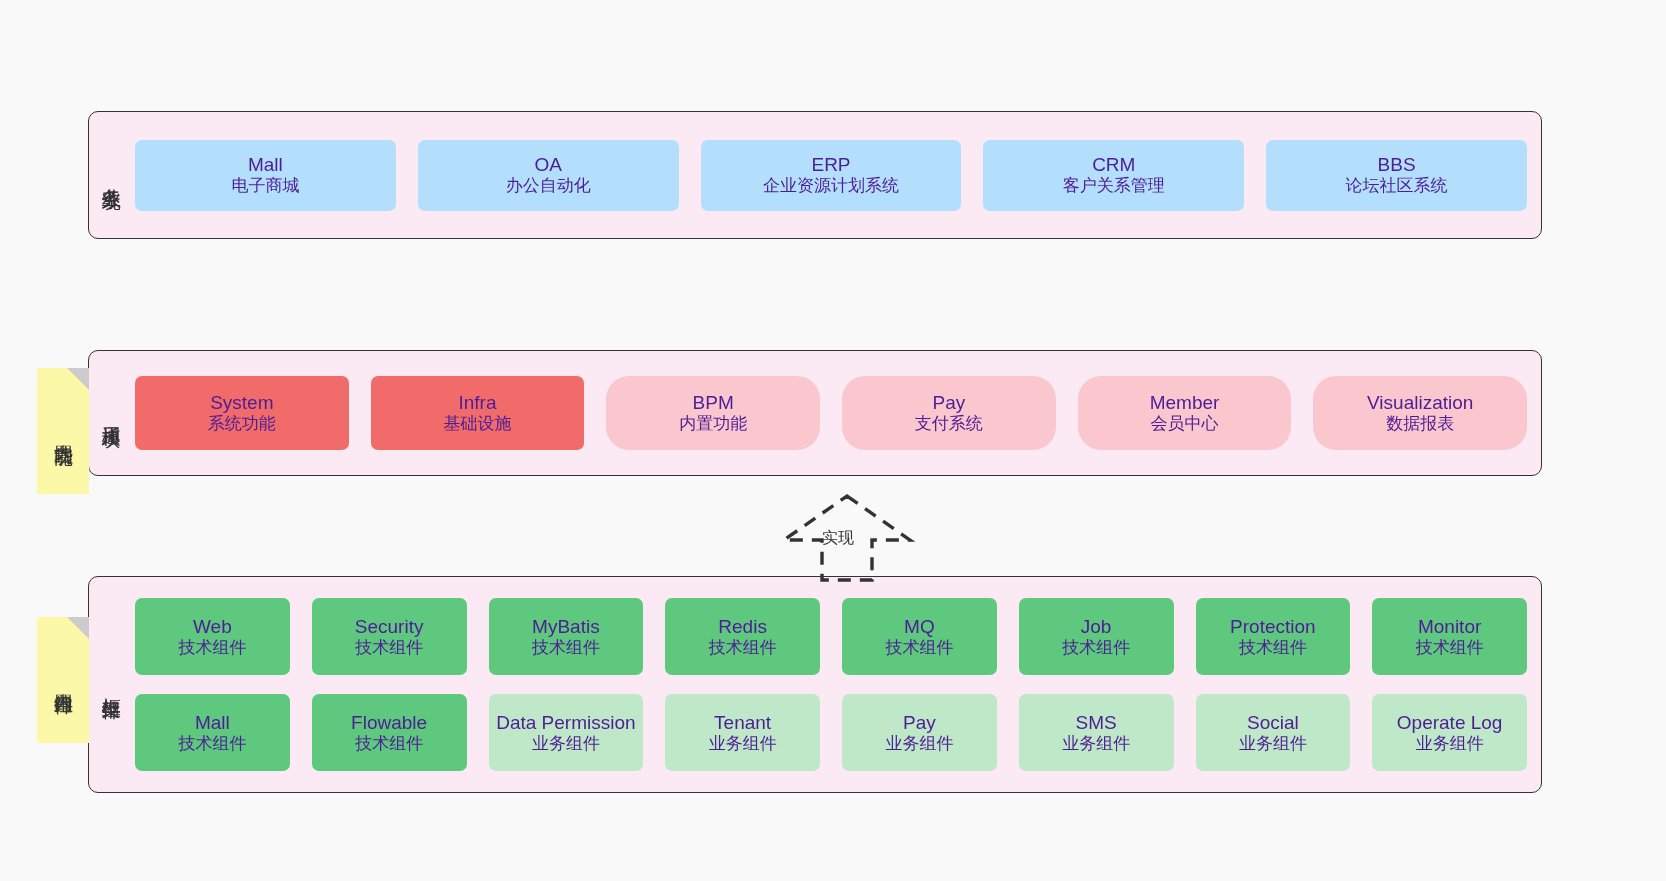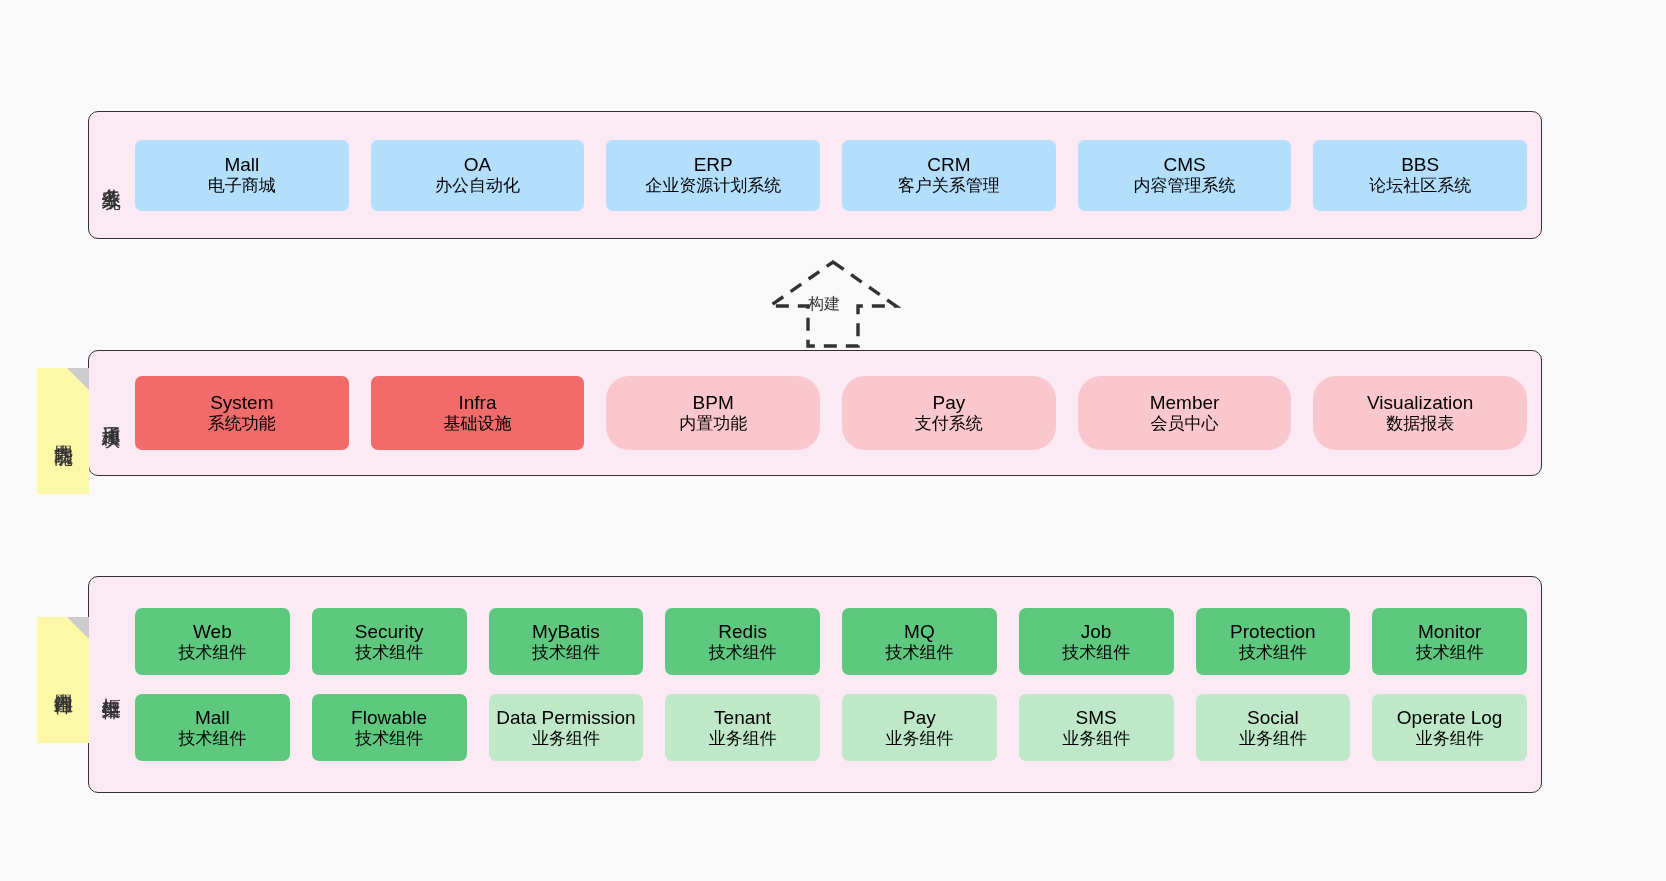--- a/index.html
+++ b/index.html
@@ -65,21 +65,21 @@
 
   
   .card {
     flex: 1 1 0;
     border-radius: 7px;
     display: flex;
     flex-direction: column;
     align-items: center;
     justify-content: center;
     text-align: center;
-    color: #000000;
+    color: #4c1d95;
     line-height: 1.22;
     box-sizing: border-box;
     padding: 4px 6px;
   }
   .card .en {
     font-size: 19px;
     white-space: nowrap;
   }
   .card .cn {
     font-size: 17px;
@@ -94,21 +94,21 @@
   .c-lightgreen { background: #bfe8c8; }
 
   
   #layer-business { left: 88px;  top: 111px; width: 1454px; height: 128px; }
   #layer-business .row { height: 71px; }
 
   #layer-common   { left: 88px;  top: 350px; width: 1454px; height: 126px; }
   #layer-common .row { height: 74px; }
 
   #layer-framework{ left: 88px;  top: 576px; width: 1454px; height: 217px; }
-  #layer-framework .row { height: 67px; }
+  #layer-framework .row { height: 77px; }
   #layer-framework .layer-body { gap: 19px; padding: 0 14px 0 2px; }
 
   
   .note {
     position: absolute;
     background: #fbf8a8;
     border: none;
     box-sizing: border-box;
     display: flex;
     align-items: center;
@@ -172,37 +172,27 @@
           </div>
           <div class="card c-blue">
             <div class="en">ERP</div>
             <div class="cn">企业资源计划系统</div>
           </div>
           <div class="card c-blue">
             <div class="en">CRM</div>
             <div class="cn">客户关系管理</div>
           </div>
           <div class="card c-blue">
-            <div class="en">CMS</div>
-            <div class="cn">内容管理系统</div>
-          </div>
-          <div class="card c-blue">
             <div class="en">BBS</div>
             <div class="cn">论坛社区系统</div>
           </div>
         </div>
       </div>
   </div>
 
-  <div class="extend-arrow" id="arrow-build">
-    <svg width="170" height="96" viewBox="0 0 170 96">
-      <path d="M 85 6 L 148 50 L 110 50 L 110 90 L 60 90 L 60 50 L 22 50 Z" fill="none" stroke="#333333" stroke-width="3.4" stroke-dasharray="13 9" stroke-linejoin="miter"></path>
-    </svg>
-    <span class="label">构建</span>
-  </div>
 
   <div class="layer" id="layer-common">
     <div class="layer-title">通用模块</div>
     <div class="layer-body">
         <div class="row">
           <div class="card c-red">
             <div class="en">System</div>
             <div class="cn">系统功能</div>
           </div>
           <div class="card c-red">
@@ -227,20 +217,26 @@
           </div>
         </div>
       </div>
   </div>
 
   <div class="note" id="note-func">
     <span class="fold"></span>
     <span>内置功能</span>
   </div>
 
+  <div class="extend-arrow" id="arrow-impl">
+    <svg width="170" height="96" viewBox="0 0 170 96">
+      <path d="M 85 6 L 148 50 L 110 50 L 110 90 L 60 90 L 60 50 L 22 50 Z" fill="none" stroke="#333333" stroke-width="3.4" stroke-dasharray="13 9" stroke-linejoin="miter"></path>
+    </svg>
+    <span class="label">实现</span>
+  </div>
 
   <div class="layer" id="layer-framework">
     <div class="layer-title">框架组件</div>
     <div class="layer-body">
         <div class="row">
           <div class="card c-green">
             <div class="en">Web</div>
             <div class="cn">技术组件</div>
           </div>
           <div class="card c-green">

